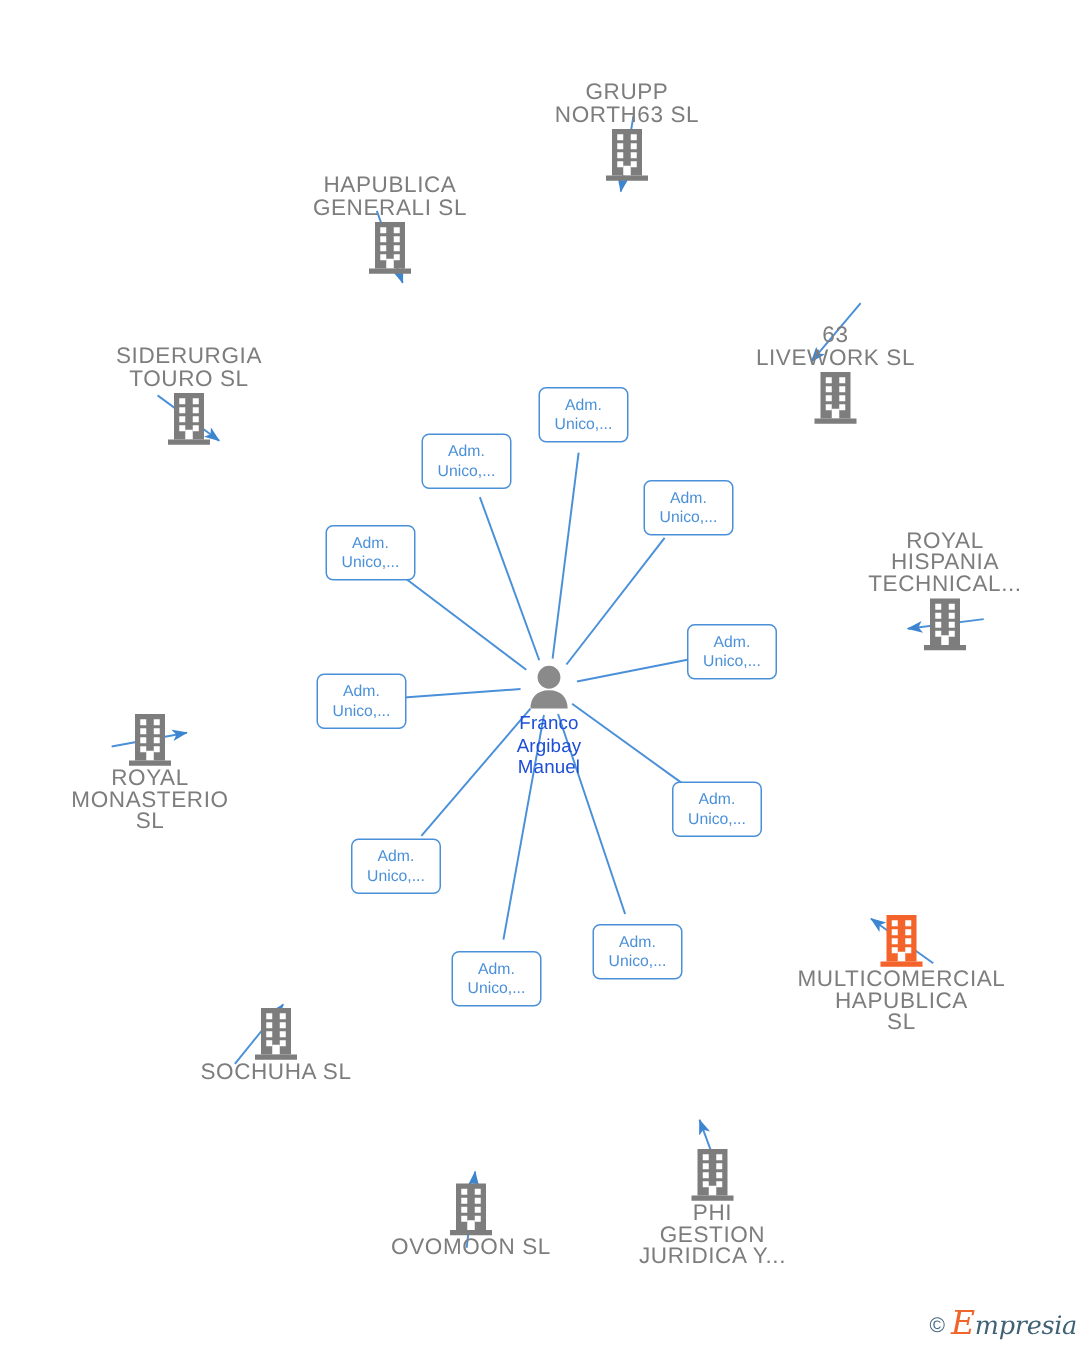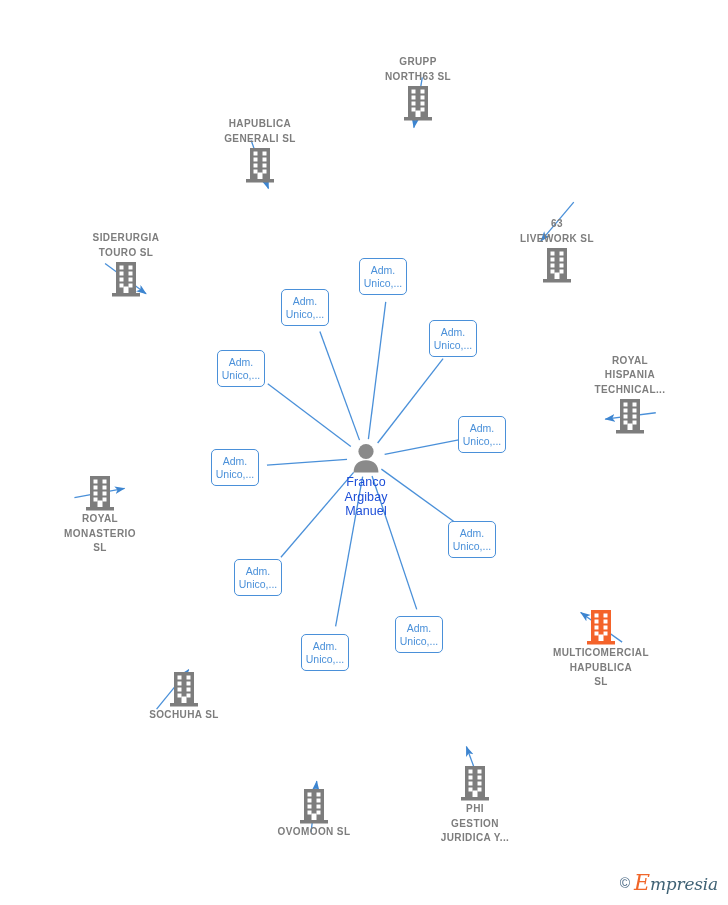--- a/index.html
+++ b/index.html
@@ -29,43 +29,43 @@
   .node {
     position: absolute;
     width: 150px;
     margin-left: -75px;
     display: flex;
     flex-direction: column;
     align-items: center;
     z-index: 3;
   }
   .node-label {
-    font-size: 10px;
+    font-size: 15px;
     line-height: 14.5px;
     color: #7d7d7d;
     text-align: center;
     letter-spacing: 0.4px;
     white-space: pre-line;
-    font-weight: bold;
+    font-weight: normal;
   }
   .node-label.person {
     font-weight: normal;
     font-size: 12.5px;
     letter-spacing: 0.1px;
     color: #1d4ed8;
   }
   .node-icon {
     display: block;
   }
 
   
   .edge-label {
     position: absolute;
     box-sizing: border-box;
-    width: 48px;
+    width: 60px;
     height: 37px;
     margin-left: -30px;
     margin-top: -18px;
     border: 1px solid #4a90d9;
     border-radius: 5px;
     background: #ffffff;
     color: #4a90d9;
     font-size: 10.5px;
     line-height: 13px;
     text-align: center;

